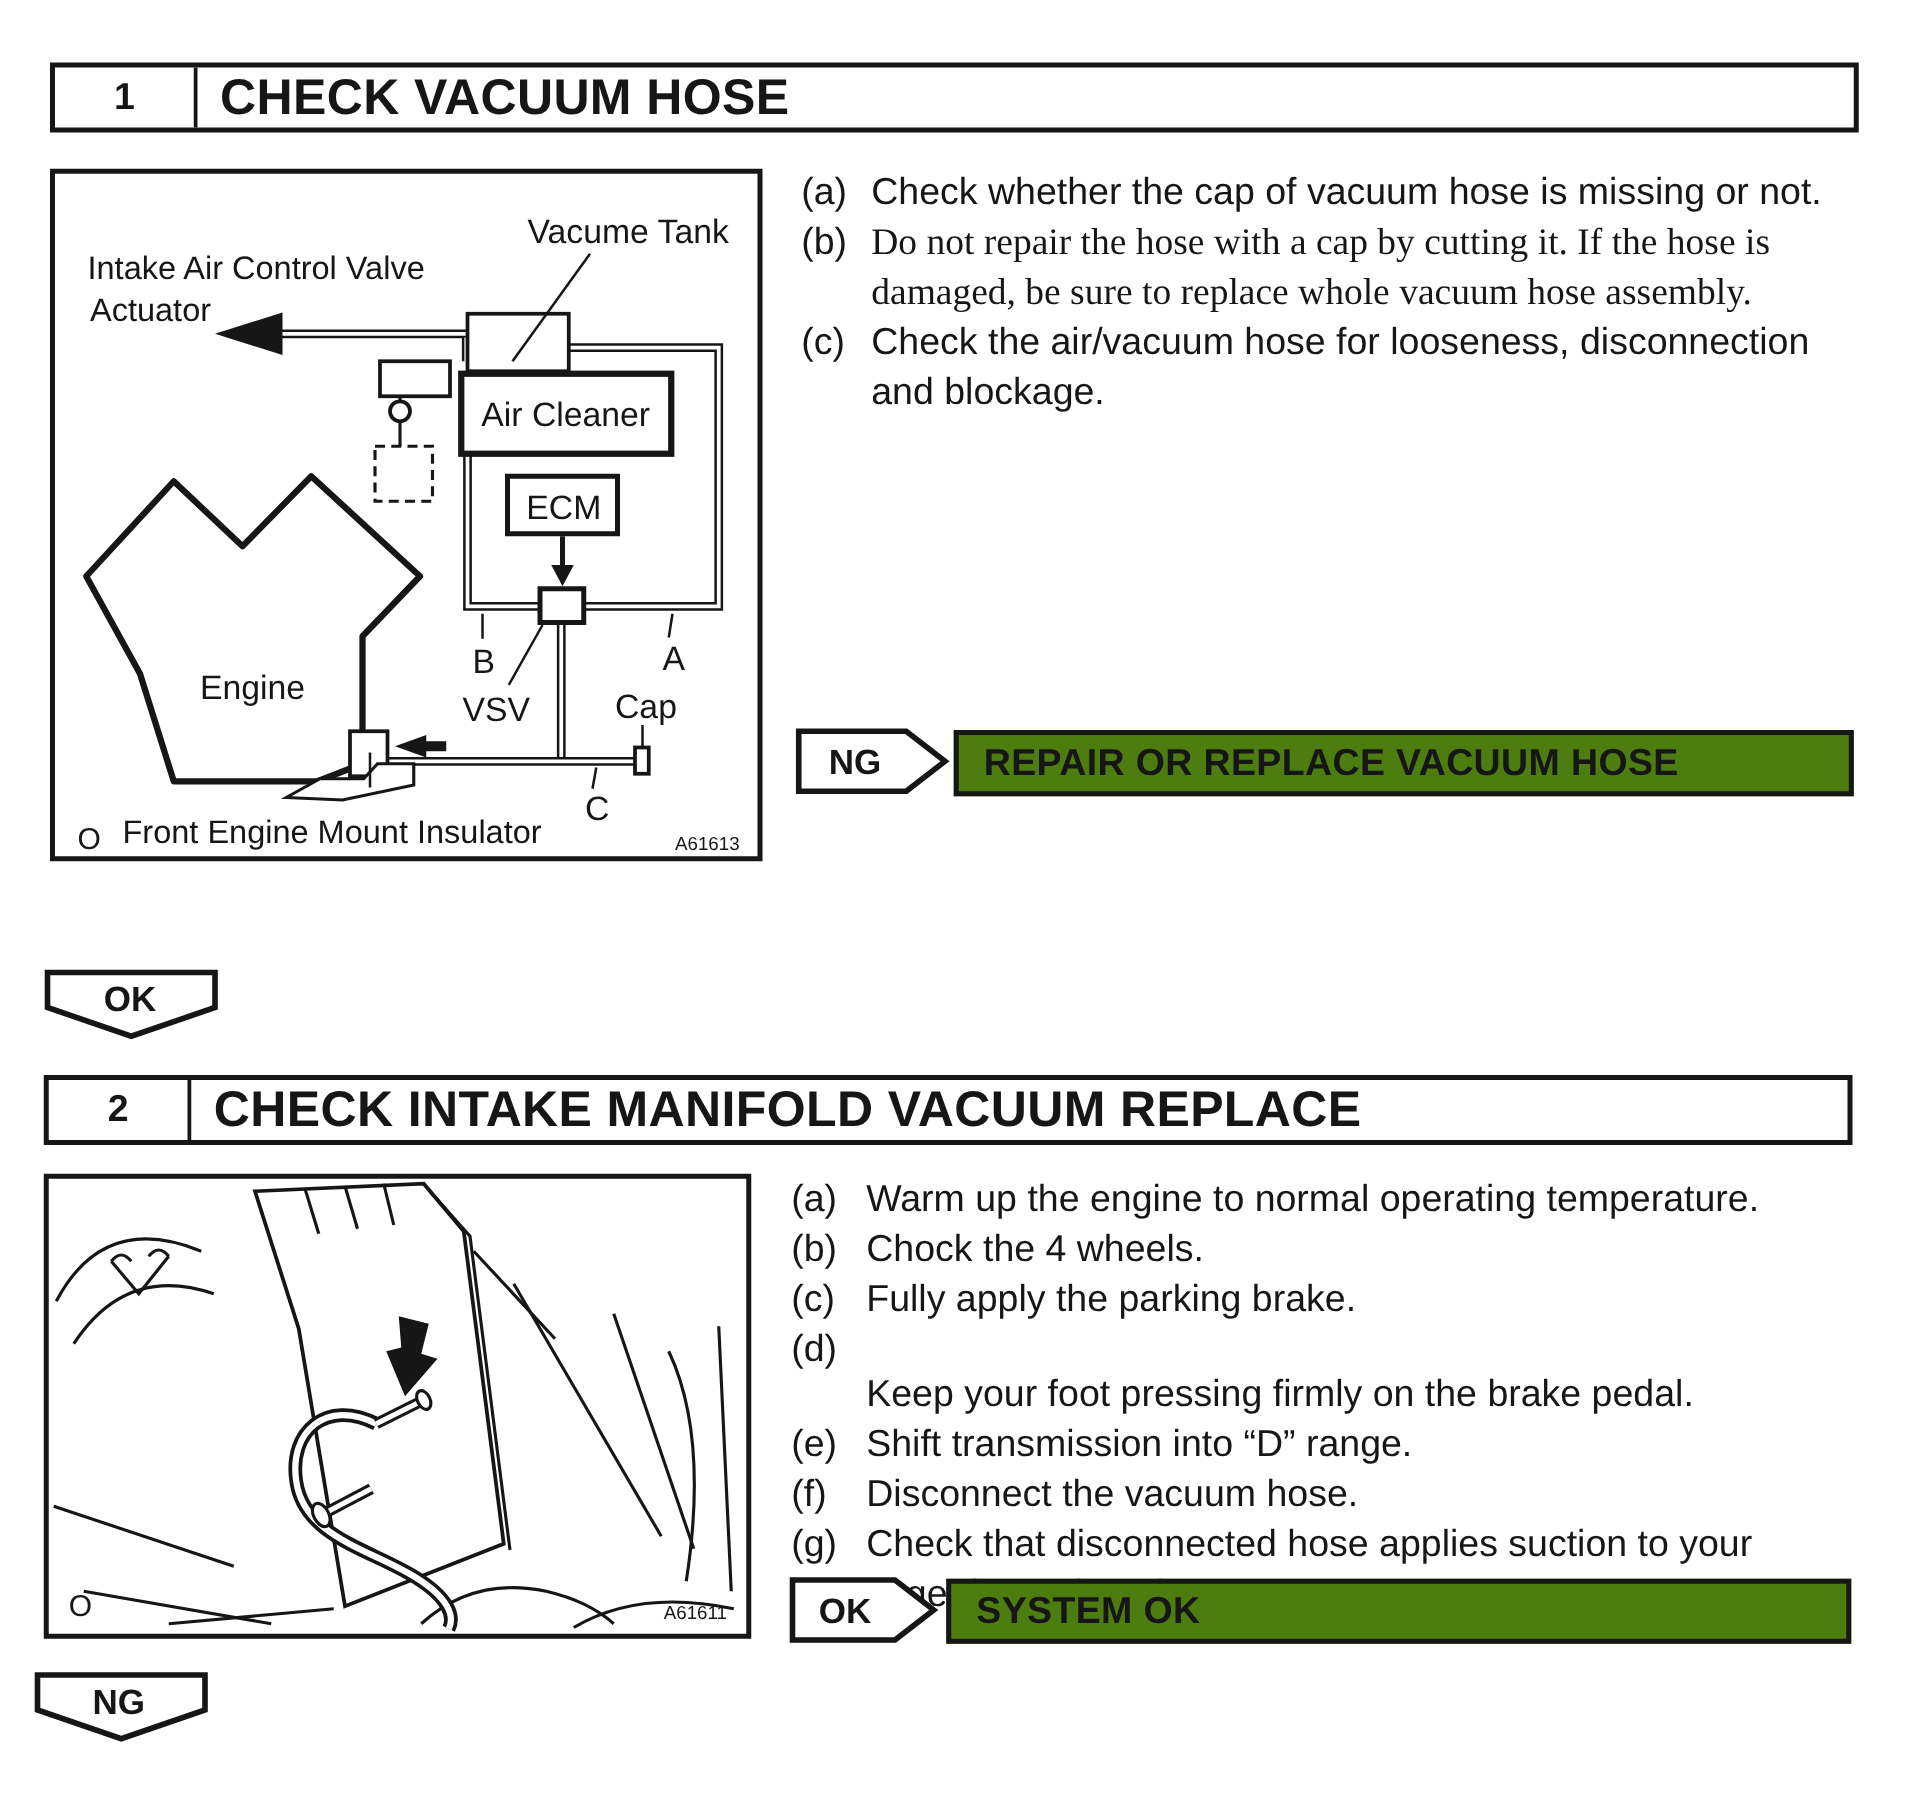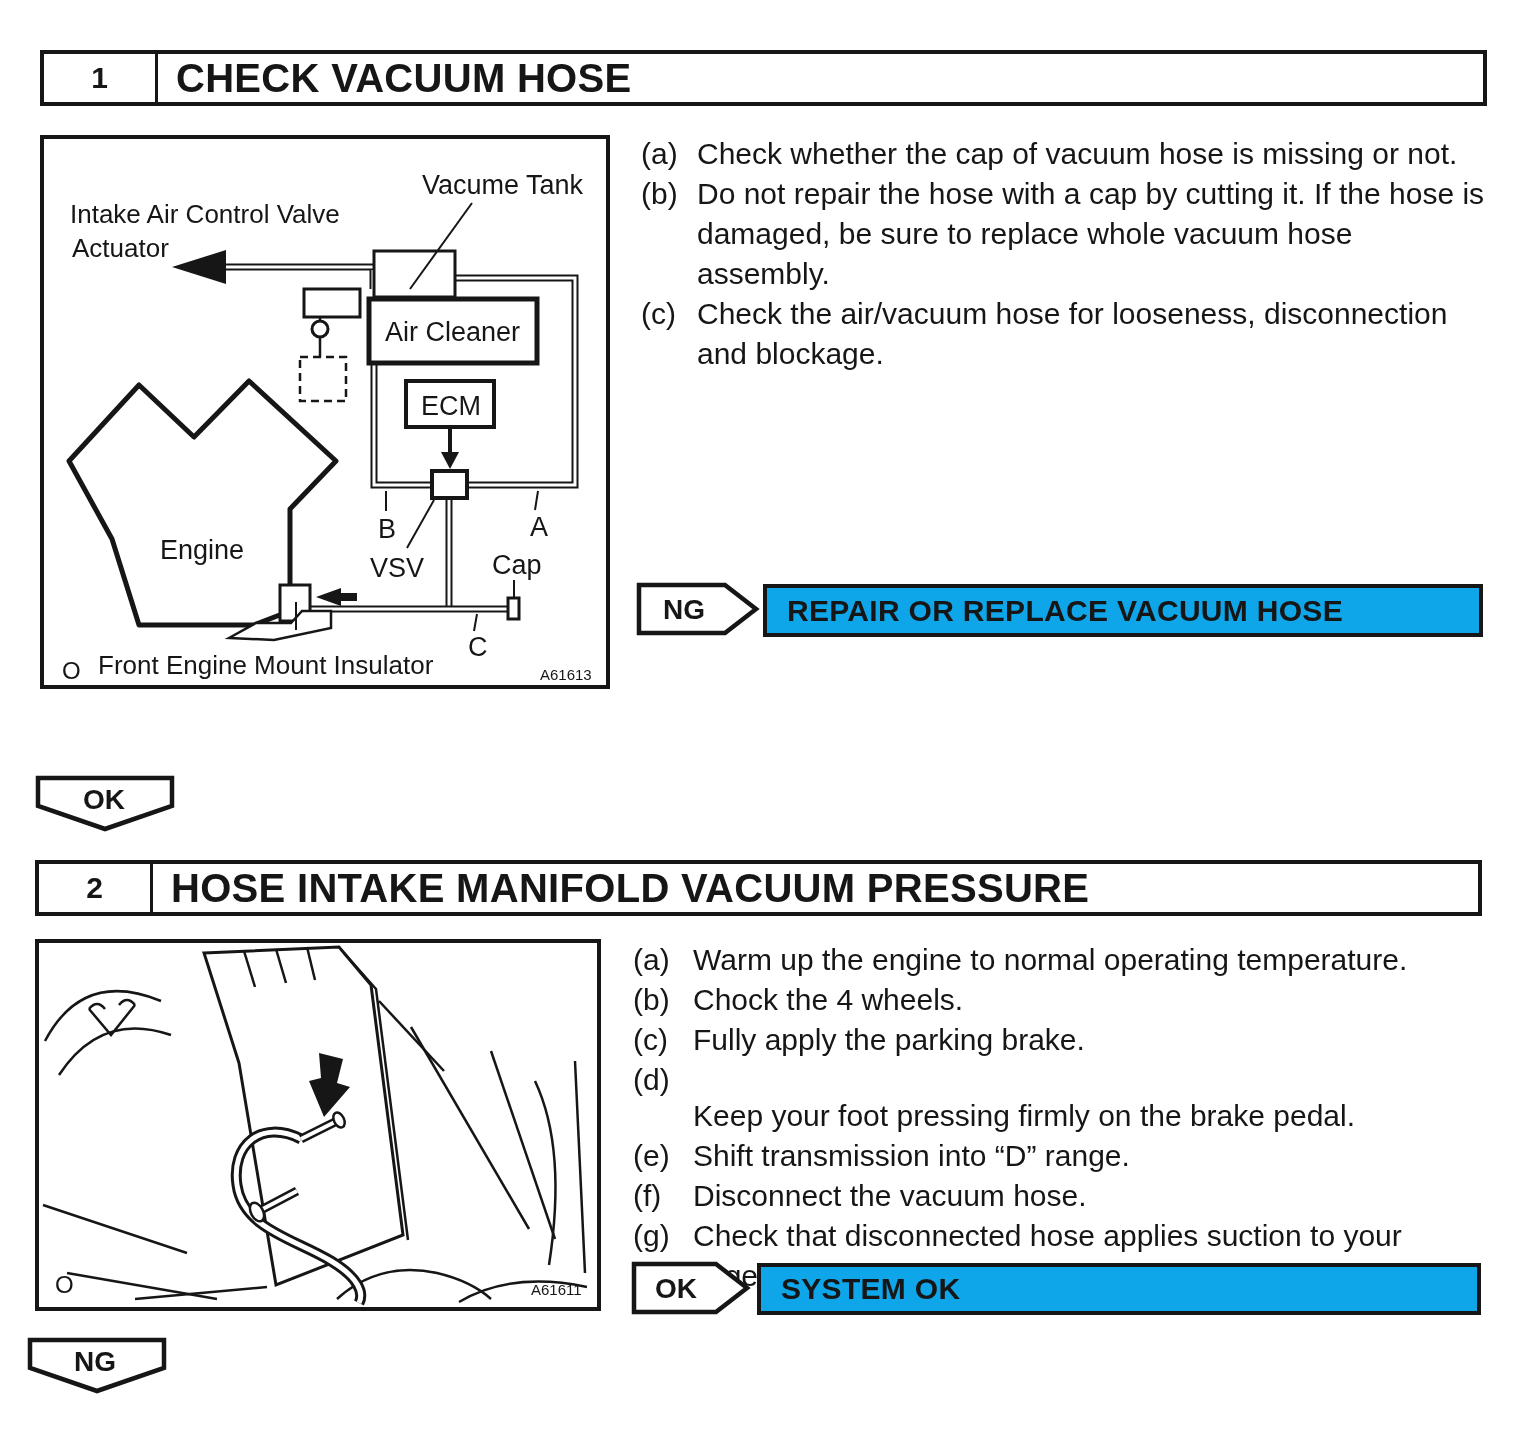--- a/index.html
+++ b/index.html
@@ -38,21 +38,21 @@
     overflow:hidden;
   }
   .items { position:absolute; font-size:30px; line-height:40px; }
   .item { display:flex; }
   .item .lbl { flex:none; }
   .items-1 .lbl { width:56px; }
   .items-2 .lbl { width:60px; }
   .action-box {
     position:absolute;
     border:4px solid #161616;
-    background:#0ea5e9;
+    background:#4d7c0f;
     display:flex; align-items:center;
     padding-left:20px;
     font-weight:bold; font-size:30px;
     letter-spacing:.3px;
     white-space:nowrap;
   }
   .flow-svg { position:absolute; }
   svg text { font-family:"Liberation Sans", sans-serif; fill:#161616; }
   .diag-line { stroke:#161616; fill:none; }
 </style>
@@ -131,21 +131,21 @@
   </svg>
 </div>
 
 <div class="items items-1" style="left:641px; top:134px; width:860px;">
   <div class="item">
     <div class="lbl">(a)</div>
     <div class="txt" style="width:795px;">Check whether the cap of vacuum hose is missing or not.</div>
   </div>
   <div class="item">
     <div class="lbl">(b)</div>
-    <div class="txt" style="width:795px;">Do not repair the hose with a cap by cutting it. If the hose is damaged, be sure to replace whole vacuum hose assembly.</div>
+    <div class="txt" style="width:795px;font-family:Liberation Serif, serif;">Do not repair the hose with a cap by cutting it. If the hose is damaged, be sure to replace whole vacuum hose assembly.</div>
   </div>
   <div class="item">
     <div class="lbl">(c)</div>
     <div class="txt" style="width:795px;">Check the air/vacuum hose for looseness, disconnection and blockage.</div>
   </div>
 </div>
 
 <svg class="flow-svg" style="left:636px; top:582px;" width="124" height="54" viewBox="0 0 124 54">
   <polygon points="3,3 89,3 120,27 89,51 3,51" fill="#fff" stroke="#161616" stroke-width="4.5"></polygon>
   <text x="27" y="37" font-size="28" font-weight="bold">NG</text>
@@ -154,21 +154,21 @@
   <span>REPAIR OR REPLACE VACUUM HOSE</span>
 </div>
 
 <svg class="flow-svg" style="left:35px; top:775px;" width="140" height="58" viewBox="0 0 140 58">
   <polygon points="3,3 137,3 137,31 70,54 3,31" fill="#fff" stroke="#161616" stroke-width="4.5"></polygon>
   <text x="48" y="34" font-size="28" font-weight="bold">OK</text>
 </svg>
 
 <div class="step-header" style="left:35px; top:860px; width:1447px;">
   <div class="num">2</div>
-  <div class="ttl">HOSE INTAKE MANIFOLD VACUUM PRESSURE</div>
+  <div class="ttl">CHECK INTAKE MANIFOLD VACUUM REPLACE</div>
 </div>
 
 <div class="figbox" style="left:35px; top:939px; width:566px; height:372px;">
   <svg width="558" height="364" viewBox="0 0 558 364">
     <g class="diag-line" stroke-width="2.5">
       <path d="M6 98 Q 44 26 122 58"></path>
       <path d="M20 132 Q 62 68 132 92"></path>
       <path d="M50 66 L 72 92 L 96 62"></path>
       <path d="M50 66 Q 58 56 66 66"></path>
       <path d="M96 62 Q 88 52 80 62"></path>

